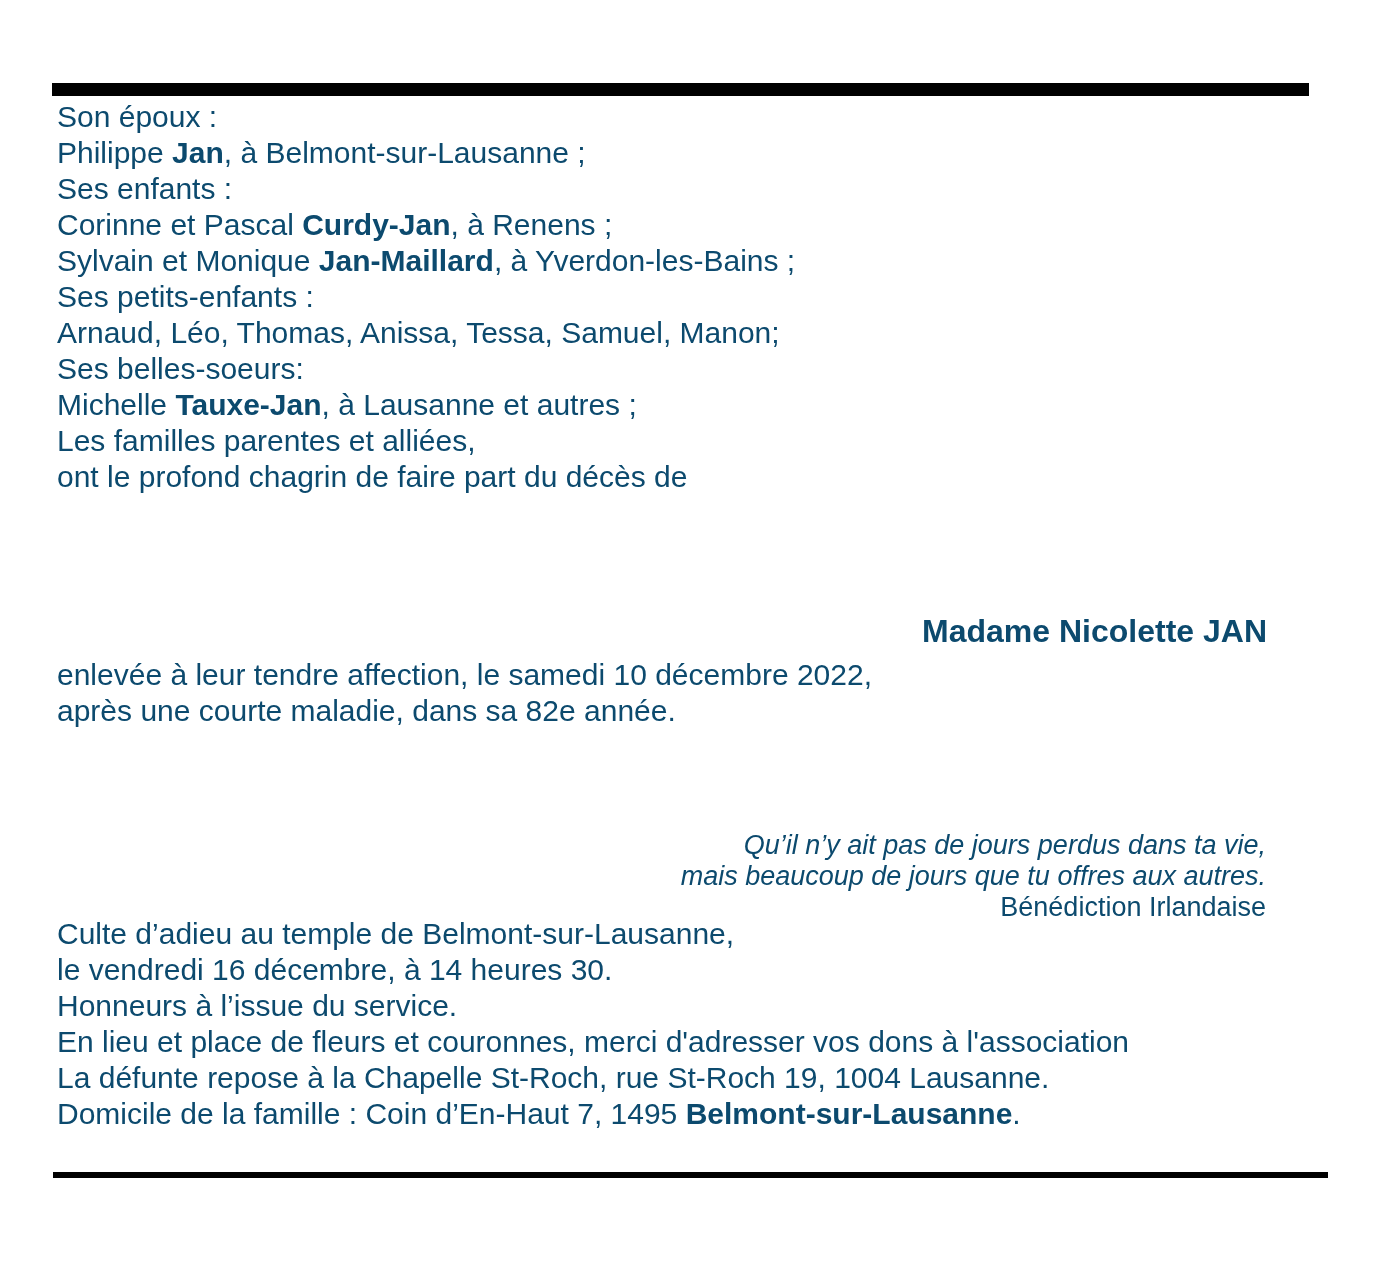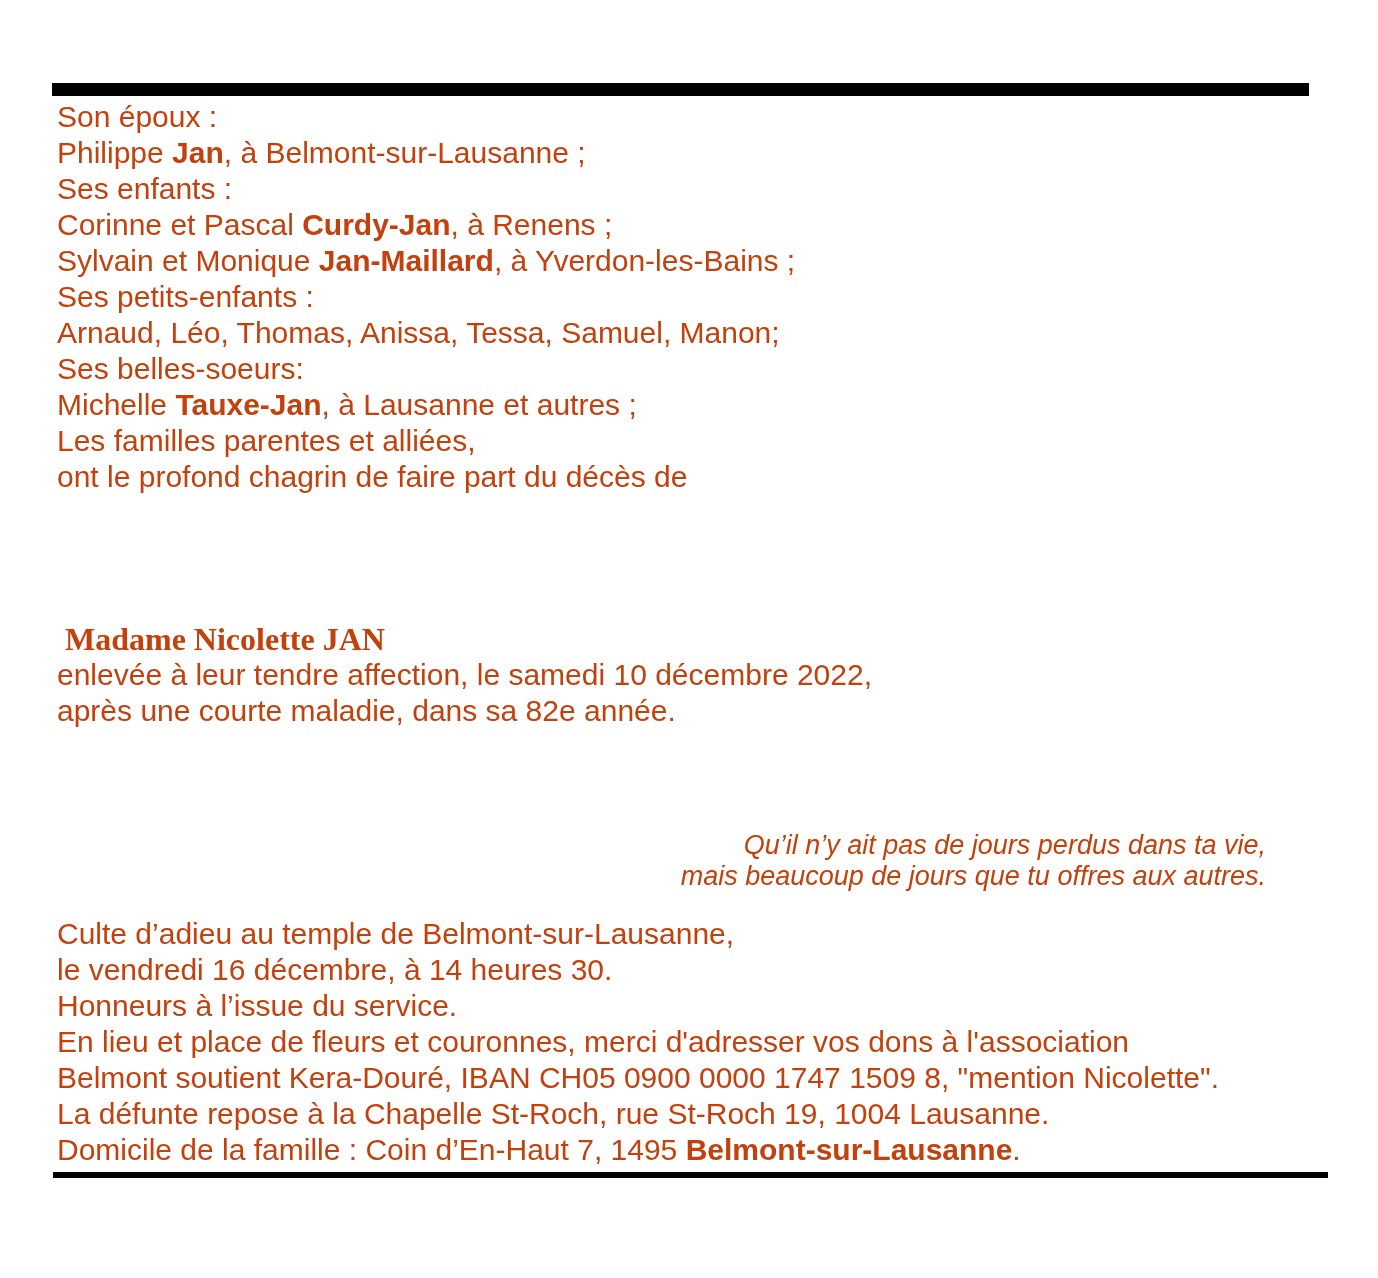--- a/index.html
+++ b/index.html
@@ -6,21 +6,21 @@
     margin: 0;
     padding: 0;
     background: #ffffff;
   }
   .page {
     position: relative;
     width: 1378px;
     height: 1278px;
     background: #ffffff;
     font-family: "Liberation Sans", sans-serif;
-    color: #c2410c;
+    color: #0c4a6e;
     overflow: hidden;
   }
   .bar {
     position: absolute;
     background: #000000;
   }
   .bar.top {
     left: 52px;
     top: 83px;
     width: 1257px;
@@ -42,27 +42,26 @@
   .b { font-weight: bold; }
   .family {
     left: 57px;
     top: 99px;
   }
   .title {
     position: absolute;
     left: 57px;
     top: 612px;
     width: 1210px;
-    margin: 8px;
+    margin: 0;
     font-size: 32px;
     line-height: 38px;
     font-weight: bold;
-    text-align: left;
+    text-align: right;
     white-space: nowrap;
-    font-family: Liberation Serif, serif;
   }
   .death {
     left: 57px;
     top: 657px;
   }
   .quote {
     position: absolute;
     left: 57px;
     top: 790px;
     width: 1209px;
@@ -105,27 +104,27 @@
   <div class="textblock death">
       <div class="line"><span>enlevée à leur tendre affection, le samedi 10 décembre 2022,</span></div>
       <div class="line"><span>après une courte maladie, dans sa 82e année.</span></div>
     </div>
 
   <div class="quote">
     <div class="q-lines">
         <div class="line"><span>Qu’il n’y ait pas de jours perdus dans ta vie,</span></div>
         <div class="line"><span>mais beaucoup de jours que tu offres aux autres.</span></div>
       </div>
+    <div class="q-attr">Bénédiction Irlandaise</div>
   </div>
 
   <div class="textblock ceremony">
       <div class="line"><span>Culte d’adieu au temple de Belmont-sur-Lausanne,</span></div>
       <div class="line"><span>le vendredi 16 décembre, à 14 heures 30.</span></div>
       <div class="line"><span>Honneurs à l’issue du service.</span></div>
       <div class="line"><span>En lieu et place de fleurs et couronnes, merci d'adresser vos dons à l'association</span></div>
-      <div class="line"><span>Belmont soutient Kera-Douré, IBAN CH05 0900 0000 1747 1509 8, "mention Nicolette".</span></div>
       <div class="line"><span>La défunte repose à la Chapelle St-Roch, rue St-Roch 19, 1004 Lausanne.</span></div>
       <div class="line"><span>Domicile de la famille : Coin d’En-Haut 7, 1495 </span><span class="b">Belmont-sur-Lausanne</span><span>.</span></div>
     </div>
 
   <div class="bar bottom"></div>
 
 </div>
 
 </body></html>

